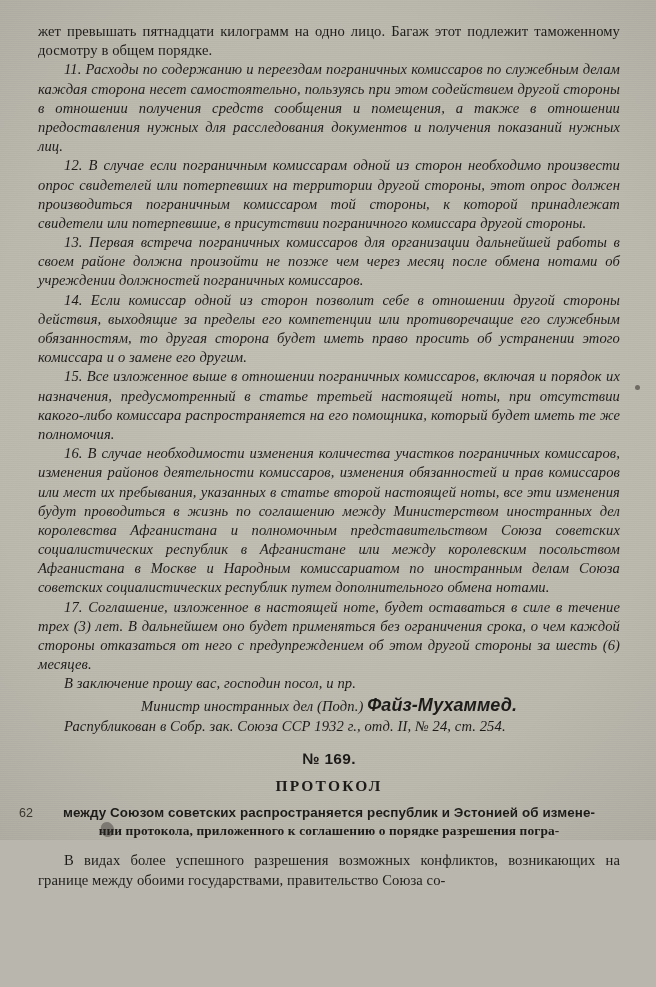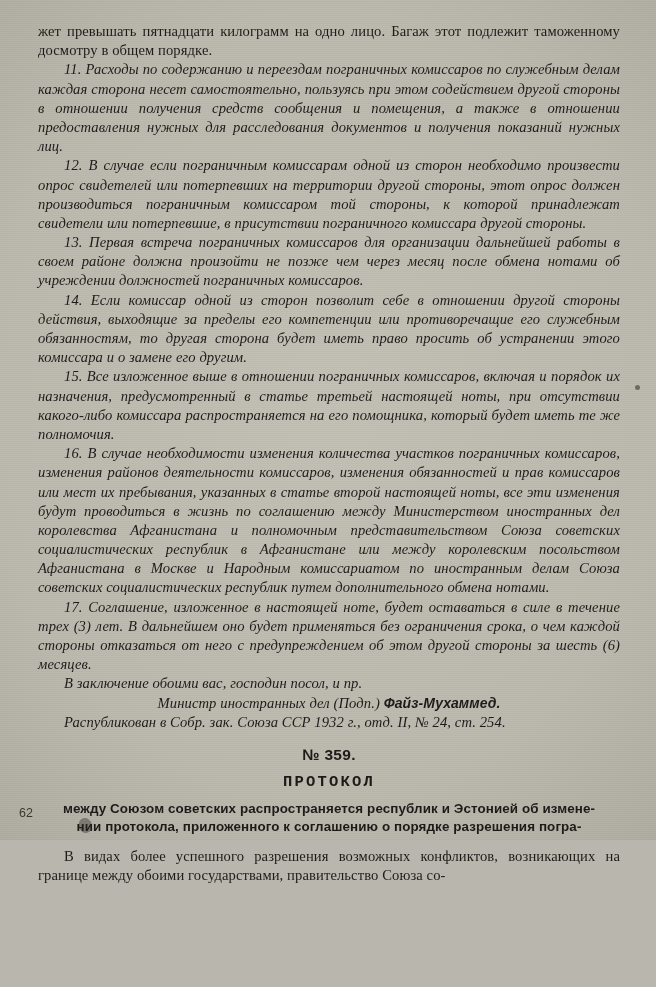--- a/index.html
+++ b/index.html
@@ -50,58 +50,59 @@
     text-indent: 0;
   }
   .sig-line {
     text-indent: 0;
     text-align: center;
     margin-top: 1px;
   }
   .sig-line .name {
     font-family: "Liberation Sans", sans-serif;
     font-weight: bold;
-    font-size: 14px;
+    font-size: 18px;
   }
   .sig-line .lead {
     display: inline;
   }
   .publ {
     text-indent: 26px;
     margin-top: 2px;
   }
   .docnum {
     text-align: center;
     font-family: "Liberation Sans", sans-serif;
     font-weight: bold;
     font-size: 15.5px;
     margin-top: 14px;
     letter-spacing: 0.3px;
   }
   .doctype {
     text-align: center;
-    font-family: Liberation Mono, monospace;
+    font-family: Liberation Serif, serif;
     font-weight: bold;
     font-size: 15.5px;
     letter-spacing: 2.2px;
     margin-top: 9px;
   }
   .subtitle {
     text-align: center;
     font-family: "Liberation Sans", sans-serif;
     font-weight: bold;
     font-size: 13.4px;
     line-height: 1.34;
     margin-top: 9px;
     letter-spacing: 0.1px;
     text-align: justify;
     text-align-last: center;
   }
   .subtitle .smudge {
     position: relative;
+    font-family: Liberation Serif, serif;
   }
   .subtitle .smudge::after {
     content: "";
     position: absolute;
     left: 2px;
     top: -1px;
     width: 13px;
     height: 15px;
     background: rgba(40,38,34,0.40);
     border-radius: 45% 55% 50% 50%;
@@ -142,31 +143,31 @@
 
   <div class="body-text para-block">
     <p class="cont">жет превышать пятнадцати килограмм на одно лицо. Багаж этот подлежит таможенному досмотру в общем порядке.</p>
     <p>11. Расходы по содержанию и переездам пограничных комиссаров по служебным делам каждая сторона несет самостоятельно, пользуясь при этом содействием другой стороны в отношении получения средств сообщения и помещения, а также в отношении предоставления нужных для расследования документов и получения показаний нужных лиц.</p>
     <p>12. В случае если пограничным комиссарам одной из сторон необходимо произвести опрос свидетелей или потерпевших на территории другой стороны, этот опрос должен производиться пограничным комиссаром той стороны, к которой принадлежат свидетели или потерпевшие, в присутствии пограничного комиссара другой стороны.</p>
     <p>13. Первая встреча пограничных комиссаров для организации дальнейшей работы в своем районе должна произойти не позже чем через месяц после обмена нотами об учреждении должностей пограничных комиссаров.</p>
     <p>14. Если комиссар одной из сторон позволит себе в отношении другой стороны действия, выходящие за пределы его компетенции или противоречащие его служебным обязанностям, то другая сторона будет иметь право просить об устранении этого комиссара и о замене его другим.</p>
     <p>15. Все изложенное выше в отношении пограничных комиссаров, включая и порядок их назначения, предусмотренный в статье третьей настоящей ноты, при отсутствии какого-либо комиссара распространяется на его помощника, который будет иметь те же полномочия.</p>
     <p>16. В случае необходимости изменения количества участков пограничных комиссаров, изменения районов деятельности комиссаров, изменения обязанностей и прав комиссаров или мест их пребывания, указанных в статье второй настоящей ноты, все эти изменения будут проводиться в жизнь по соглашению между Министерством иностранных дел королевства Афганистана и полномочным представительством Союза советских социалистических республик в Афганистане или между королевским посольством Афганистана в Москве и Народным комиссариатом по иностранным делам Союза советских социалистических республик путем дополнительного обмена нотами.</p>
     <p>17. Соглашение, изложенное в настоящей ноте, будет оставаться в силе в течение трех (3) лет. В дальнейшем оно будет применяться без ограничения срока, о чем каждой стороны отказаться от него с предупреждением об этом другой стороны за шесть (6) месяцев.</p>
-    <p>В заключение обоими вас, господин посол, и пр.</p>
+    <p>В заключение прошу вас, господин посол, и пр.</p>
 
     <p class="sig-line">
       <span class="lead">Министр иностранных дел (Подп.)</span>
       <span class="name">Файз-Мухаммед.</span>
     </p>
 
     <p class="publ">Распубликован в Собр. зак. Союза ССР 1932 г., отд. II, № 24, ст. 254.</p>
   </div>
 
-  <div class="docnum">№ 359.</div>
+  <div class="docnum">№ 169.</div>
   <div class="doctype">ПРОТОКОЛ</div>
 
   <div class="subtitle">
     <span>между Союзом советских распространяется республик и Эстонией об измене-</span><br>
     <span class="smudge">нии протокола, приложенного к соглашению о порядке разрешения погра-</span><br>
   </div>
 
   <div class="body-text after-title">
     <p>В видах более успешного разрешения возможных конфликтов, возникающих на границе между обоими государствами, правительство Союза со-</p>
   </div>

